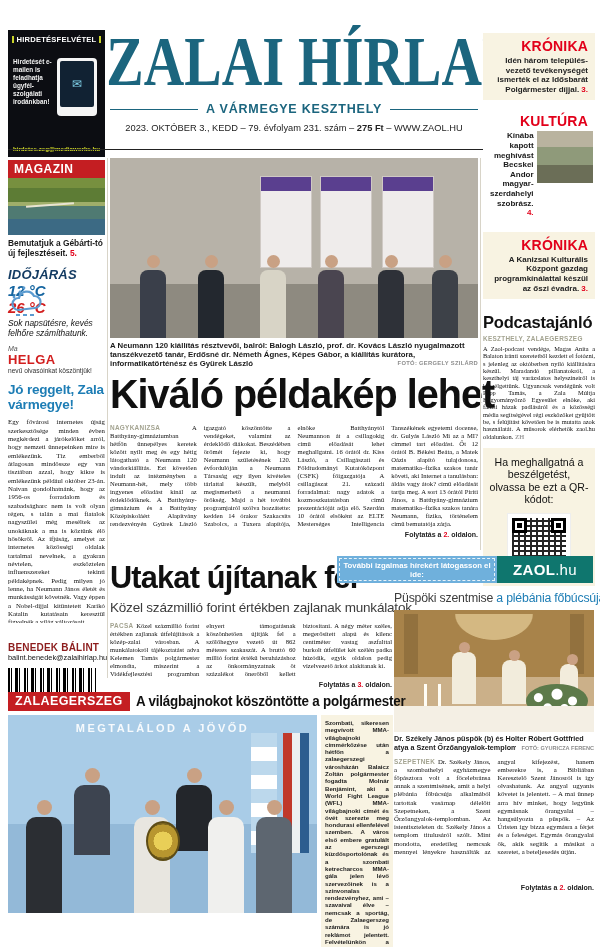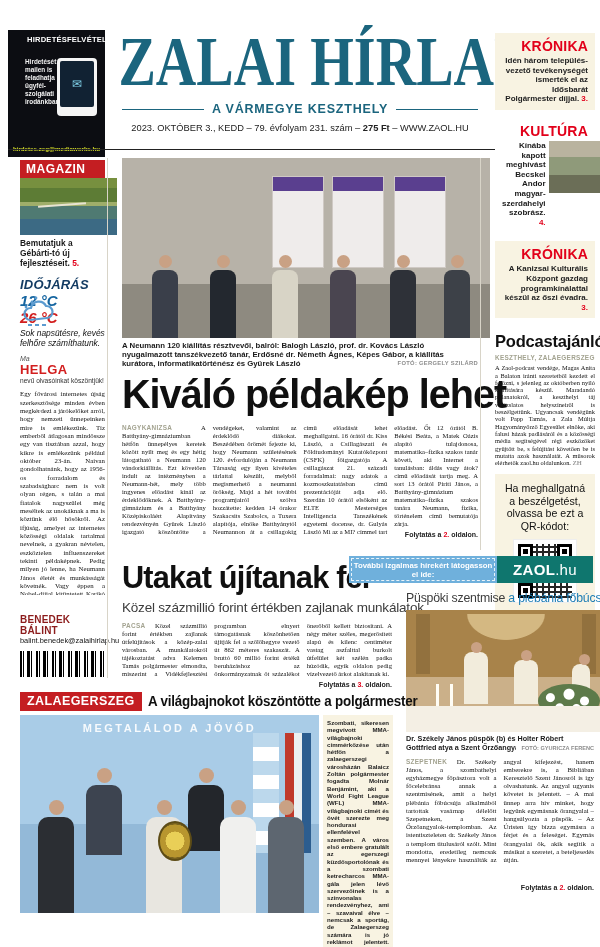--- a/index.html
+++ b/index.html
@@ -3,21 +3,21 @@
 <meta charset="utf-8">
 <style>
   * { margin:0; padding:0; box-sizing:border-box; }
   html,body { background:#e8e8e8; }
   #page {
     position:relative; width:600px; height:947px; margin:0 auto;
     background:#fff; overflow:hidden;
     font-family:"Liberation Sans", sans-serif; color:#1a1a1a;
     -webkit-font-smoothing:antialiased;
   }
-  .abs { position:absolute;padding-left:12px; }
+  .abs { position:absolute; }
 
   
   #ad-box { left:8px; top:30px; width:97px; height:127px; background:#0c0d12; color:#fff; overflow:hidden; }
   #ad-box .ad-title { display:flex; align-items:center; gap:3px; margin:5px 4px 2px; }
   #ad-box .ad-title .sq { width:9px; height:7px; background:#c9d32b; }
   #ad-box .ad-title span { font-size:7.6px; font-weight:800; letter-spacing:.2px; white-space:nowrap; }
   #ad-box .ad-body { font-size:6.4px; font-weight:700; line-height:8px; width:40px; margin:14px 0 0 5px; color:#f2f2f2; }
   #ad-box .tablet { position:absolute; right:8px; top:28px; width:40px; height:58px; background:#f5f5f5; border-radius:4px; padding:3px; }
   #ad-box .tablet .screen { width:100%; height:46px; background:#123; border-radius:2px; display:flex; align-items:center; justify-content:center; color:#7fd0e8; font-size:12px; }
   #ad-box .ad-mail { position:absolute; bottom:5px; left:0; right:0; text-align:center; font-size:6.2px; font-weight:800; color:#d8e02a; }
@@ -257,20 +257,21 @@
           <circle cx="6" cy="13" r="1.4" fill="#5b9bd0"></circle>
           <circle cx="16" cy="4" r="1.4" fill="#5b9bd0"></circle>
         <path d="M8 31 h4 M15 31 h4 M22 31 h4" stroke="#5b9bd0" stroke-width="1.8"></path>
       </svg>
     </div>
     <div id="nameday">
       <div class="ma">Ma</div>
       <div class="name">HELGA</div>
       <div class="rest">nevű olvasóinkat köszöntjük!</div>
     </div>
+    <div id="ed-title">Jó reggelt, Zala vármegye!</div>
     <div id="ed-body">Egy fővárosi internetes újság szerkesztősége minden évben megkérdezi a járókelőket arról, hogy nemzeti ünnepeinken mire is emlékezünk. Tíz emberből átlagosan mindössze egy van tisztában azzal, hogy kikre is emlékezünk például október 23-án. Naivan gondolhatnánk, hogy az 1956-os forradalom és szabadságharc nem is volt olyan régen, s talán a mai fiatalok nagyszülei még meséltek az unokáknak a ma is köztünk élő hősökről. Az ifjúság, amelyet az internetes közösségi oldalak tartalmai nevelnek, a gyakran névtelen, eszköztelen influenszereket tekinti példaképnek. Pedig milyen jó lenne, ha Neumann János életét és munkásságát követnék. Vagy éppen a Nobel-díjjal kitüntetett Karikó Katalin kutatásain keresztül figyelnék a világ változásait.</div>
     <div id="ed-byline">BENEDEK BÁLINT</div>
     <div id="ed-email">balint.benedek@zalaihirlap.hu</div>
     <div id="barcode"></div>
   </div>
 
   <div class="abs" id="lead">
     <div id="lead-photo">
       <div class="poster" style="left:150px"></div>
       <div class="poster" style="left:210px"></div>

